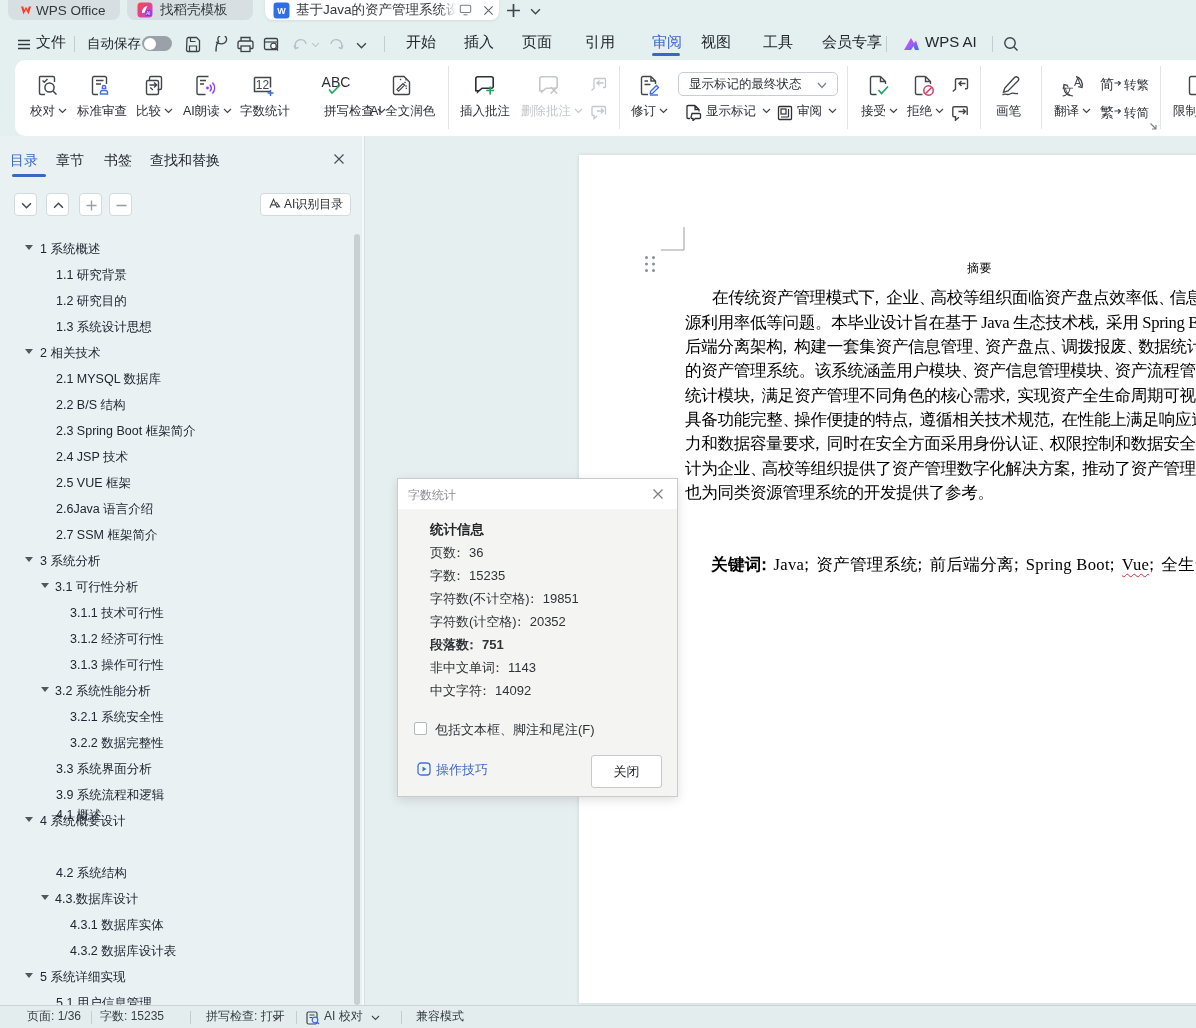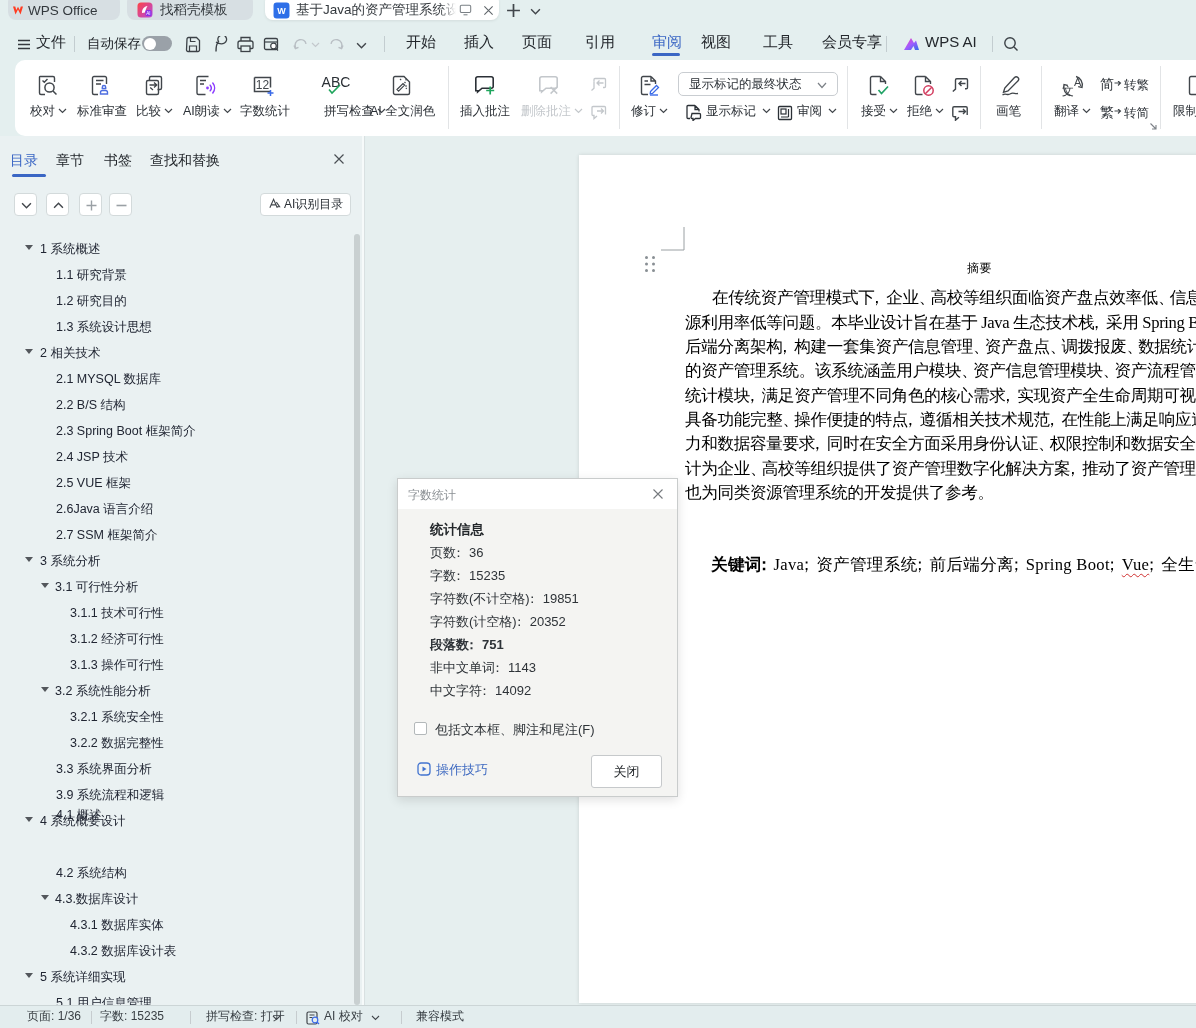--- a/index.html
+++ b/index.html
@@ -47,21 +47,21 @@
   
   #statusbar { left:0; top:1005px; width:1196px; height:23px; background:#e3edee; border-top:1px solid #ccd5d6; font-size:12px; color:#3a4045; }
   .stitem { position:absolute; top:2px; white-space:nowrap; }
   .ssep { position:absolute; top:5px; width:1px; height:13px; background:#c6cccf; }
 </style>
 </head>
 <body>
 <div id="app">
   <div id="tabbar" class="abs">
     <div class="tab tabgray" style="left:8px; width:112px;">
-      <div class="tabinner" style="padding-left:4px;">
+      <div class="tabinner" style="padding-left:12px;">
         <svg width="12" height="11" viewBox="0 0 24 20" style="margin-right:4px;">
             <path d="M2 2 L7 18 L12 8 L17 18 L22 2 L17.5 2 L15.5 9 L12 2.5 L8.5 9 L6.5 2 Z" fill="#ff3b21"></path>
           </svg>
         <span class="tabtxt">WPS Office</span>
       </div>
     </div>
     <div class="tab tabgray" style="left:127px; width:126px;">
       <div class="tabinner" style="padding-left:10px;">
         <svg width="16" height="16" viewBox="0 0 32 32" style="margin-right:7px;">
             <defs>

